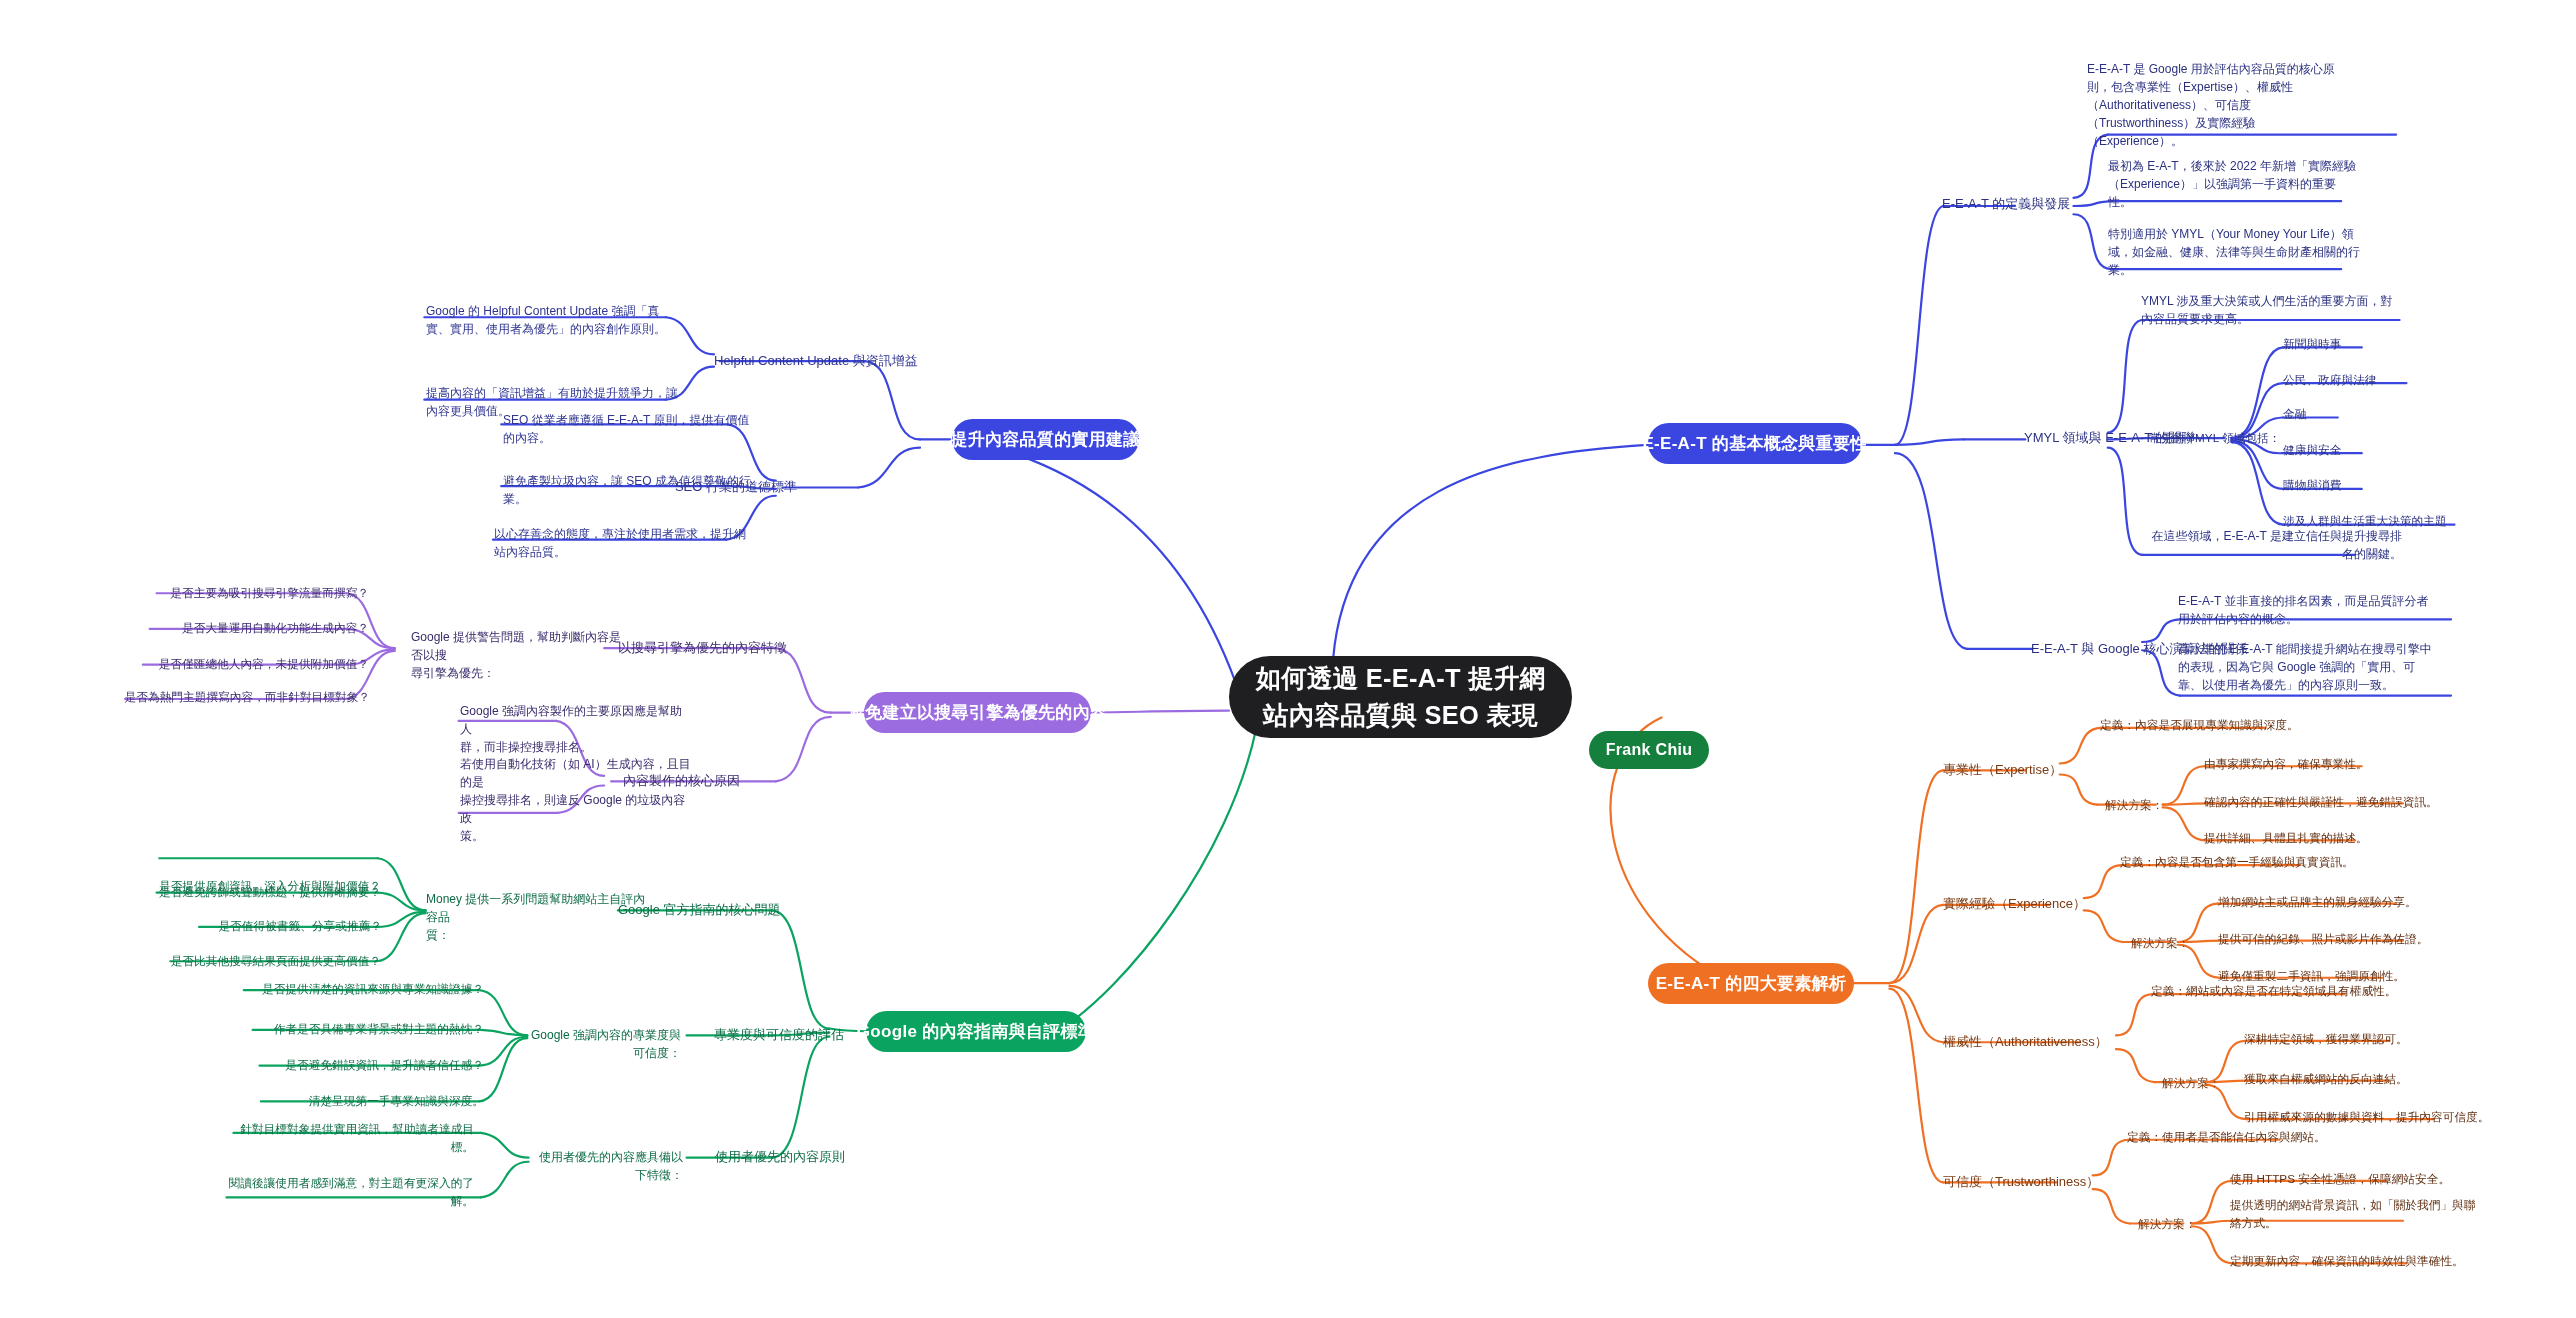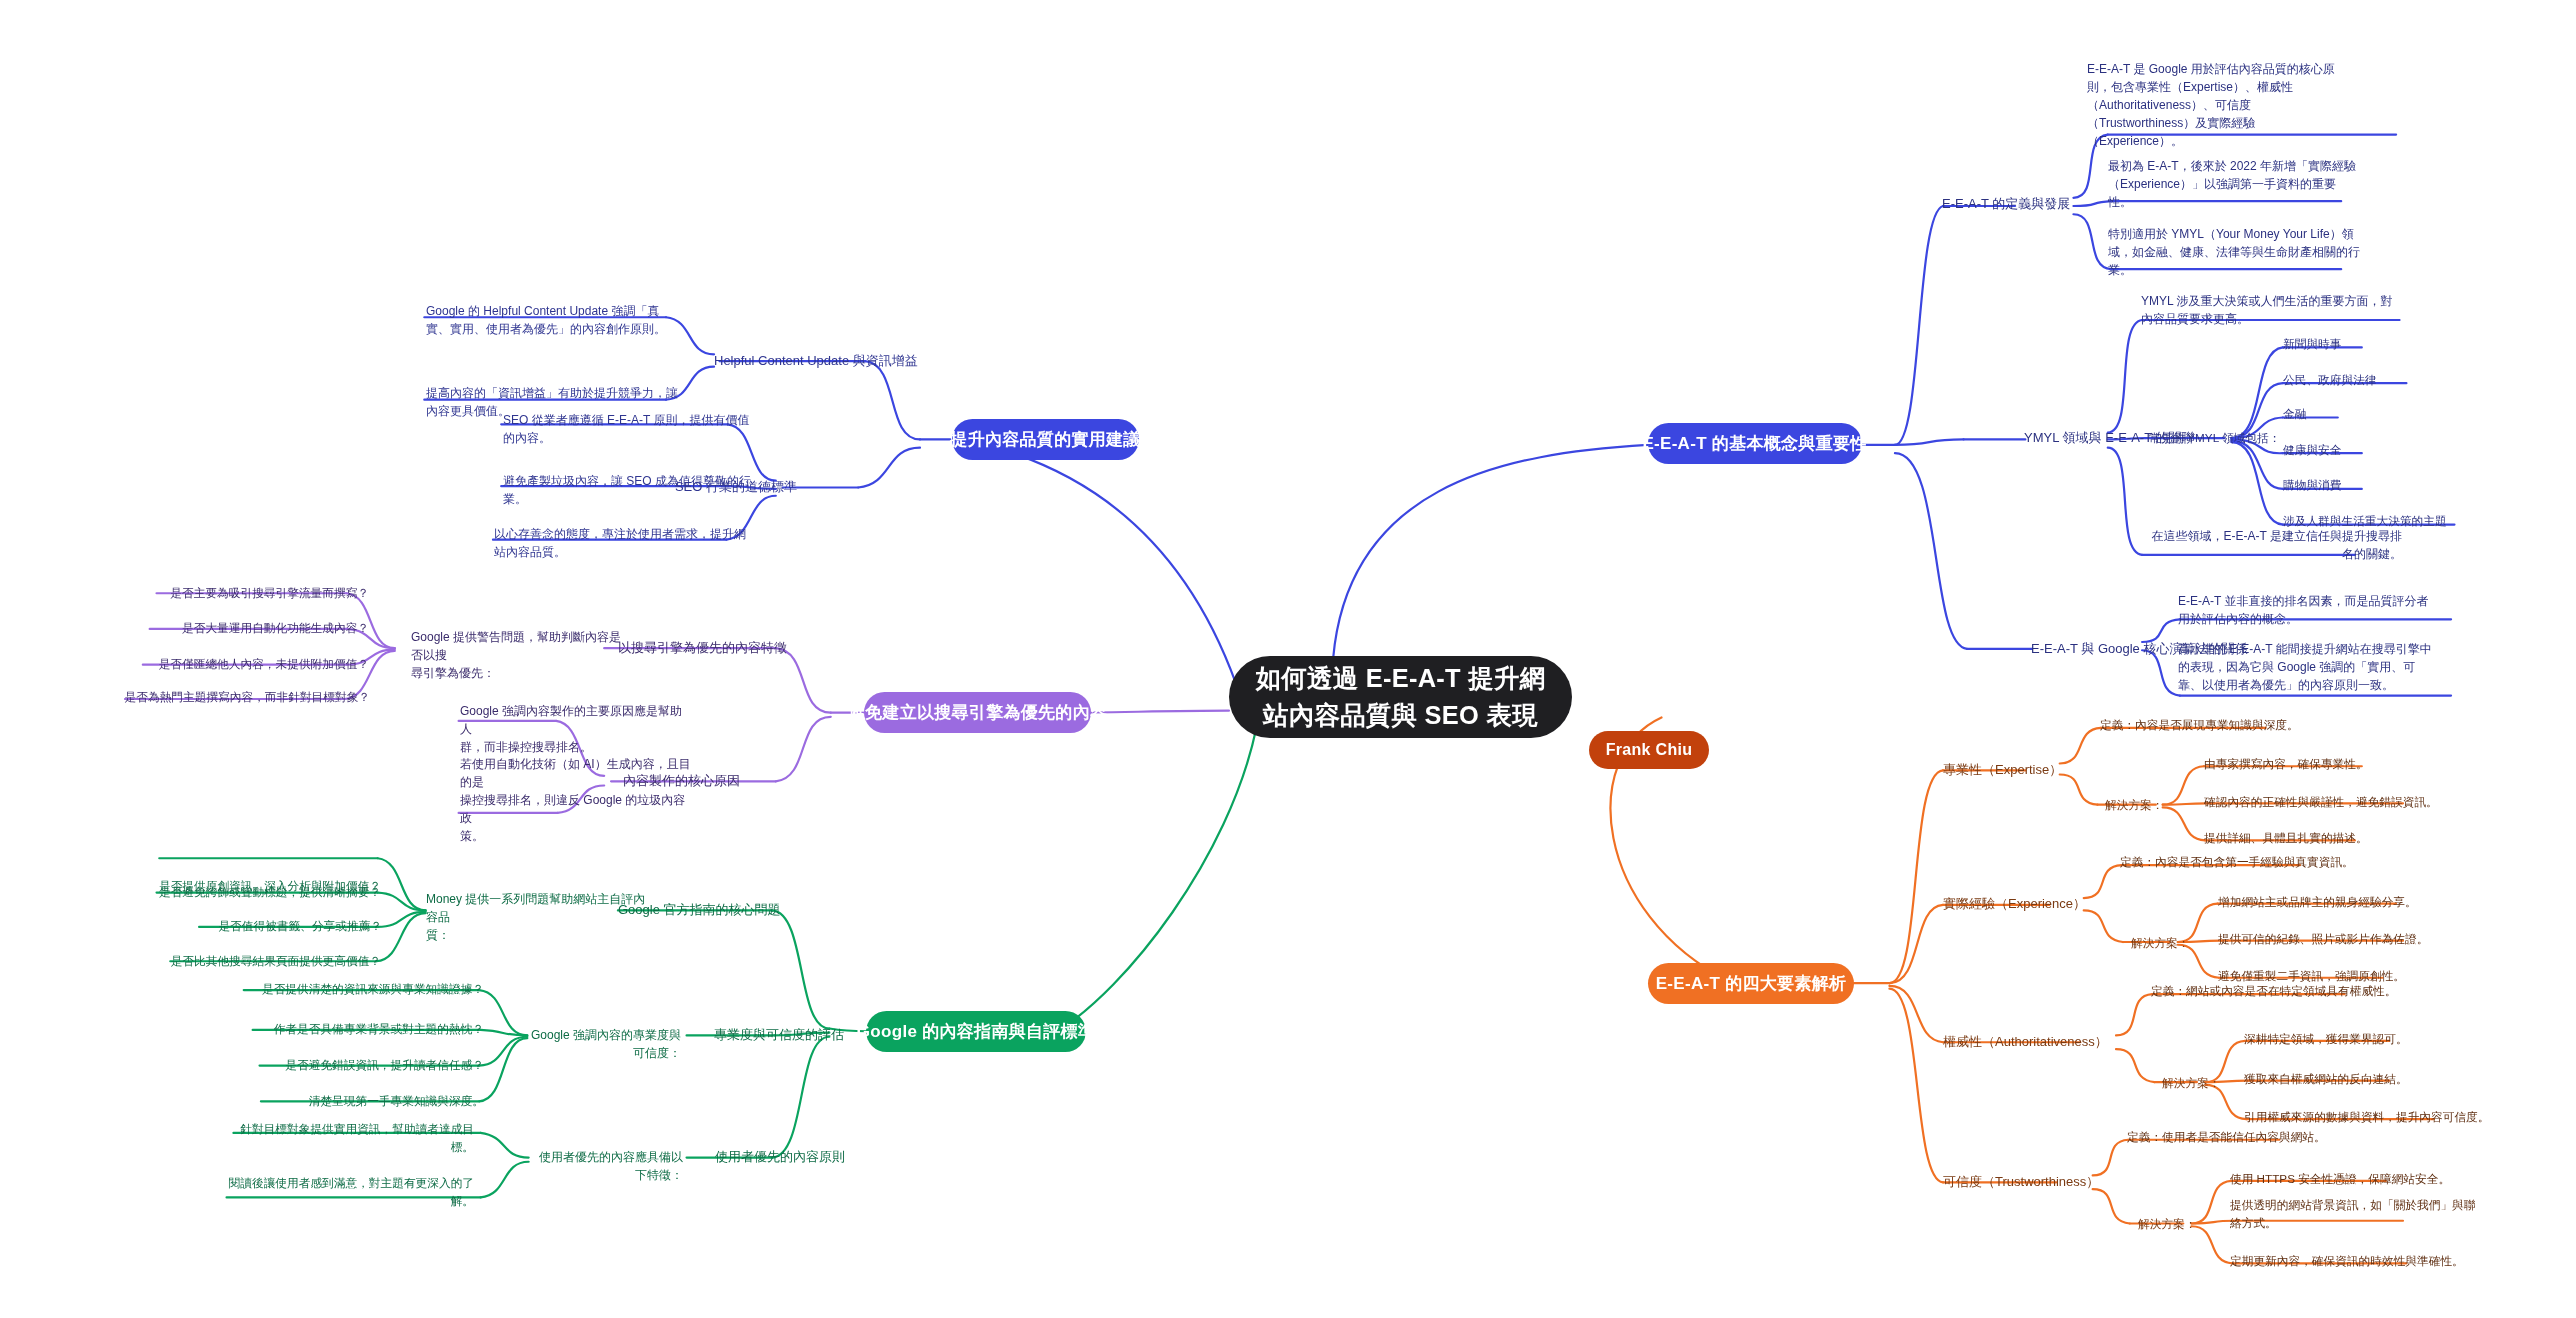--- a/index.html
+++ b/index.html
@@ -23,21 +23,21 @@
   
   .pill{
     color:#fff;border-radius:27.5px;font-size:17px;font-weight:700;
     display:flex;align-items:center;justify-content:center;
     padding:9.6px 20.6px;white-space:nowrap;letter-spacing:0.3px;
   }
   .pill-blue{background:#3b46e0;}
   .pill-violet{background:#9b6be0;}
   .pill-green{background:#0aa35f;}
   .pill-orange{background:#f07023;}
-  .pill-author{background:#c2410c;font-size:16px;border-radius:23px;padding:7.6px 18px;}
+  .pill-author{background:#15803d;font-size:16px;border-radius:23px;padding:7.6px 18px;}
 
   
   .leaf{font-size:11.7px;line-height:1.55;white-space:pre-line;}
   .leaf.sm{font-size:12px;line-height:1.5;}
   .t-blue{color:#2b3180;}
   .t-blue2{color:#2f3590;}
   .t-violet{color:#3a2b6b;}
   .t-green{color:#0d6b45;}
   .t-orange{color:#7a3a12;}
   .t-orange2{color:#5f2f12;}

